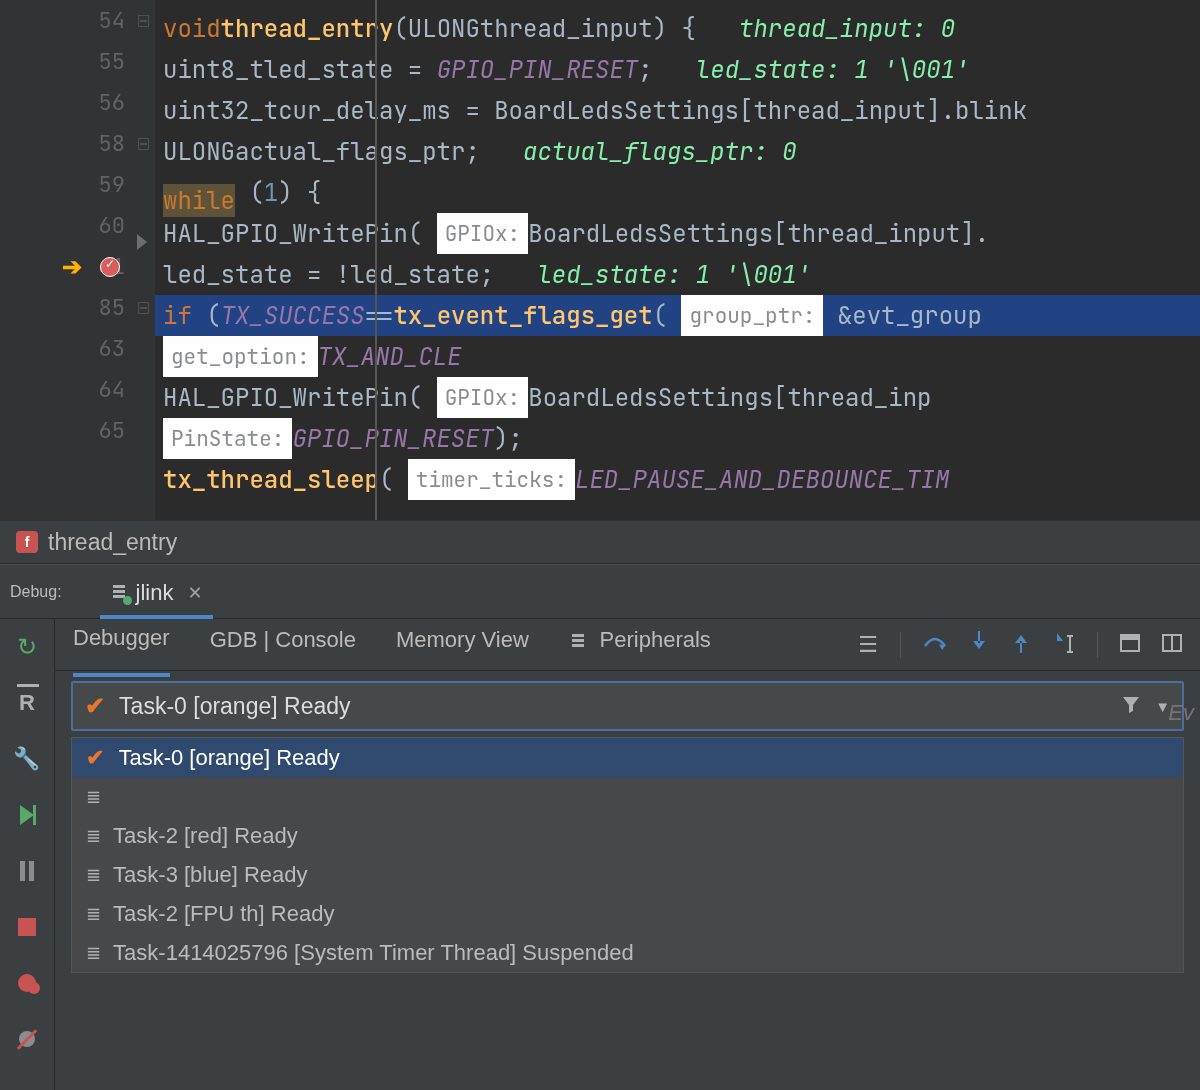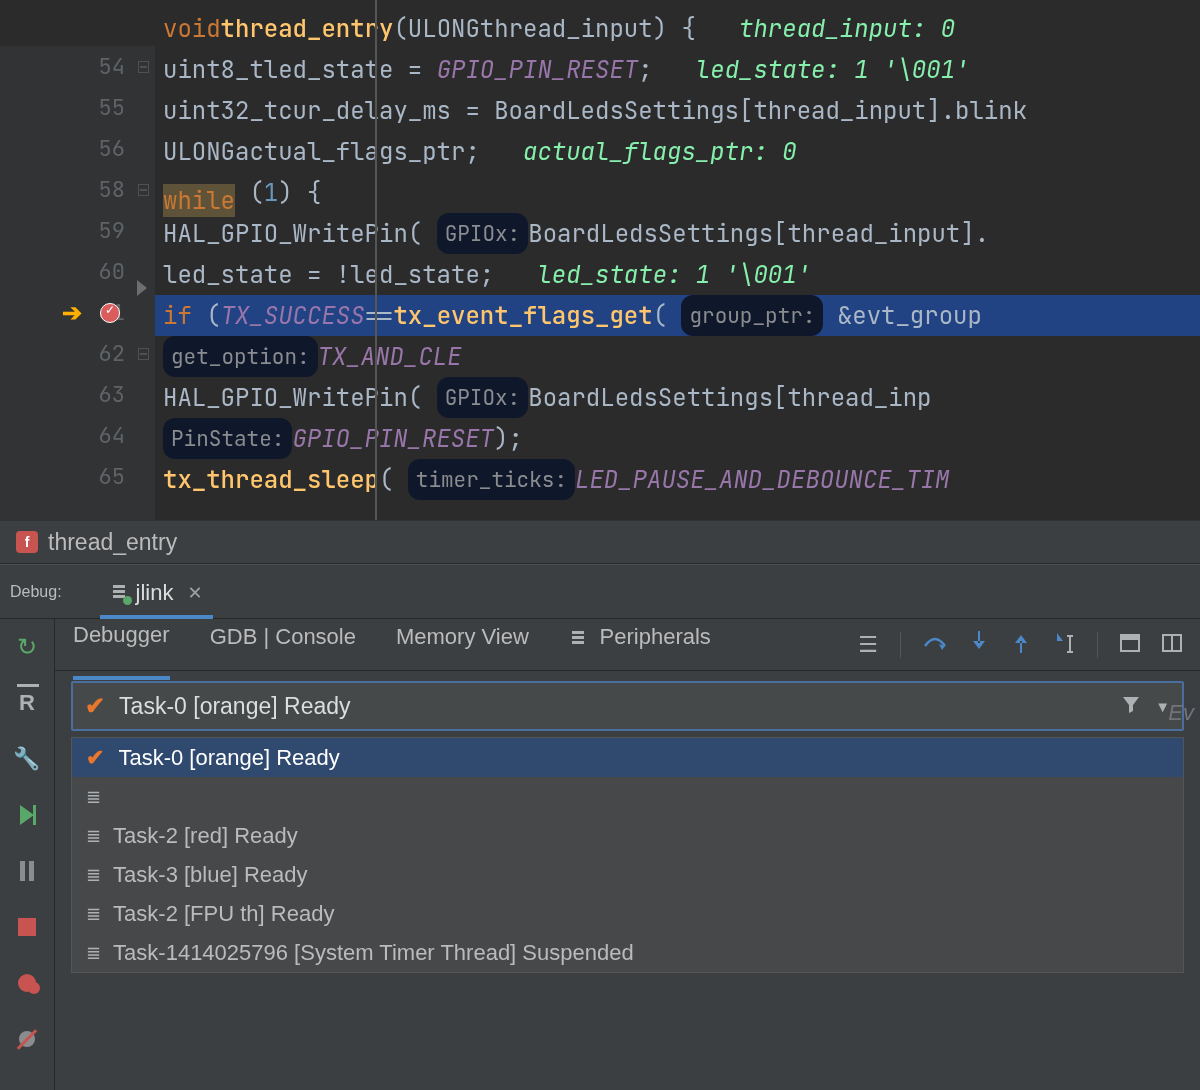--- a/index.html
+++ b/index.html
@@ -4,21 +4,21 @@
 <style>
 * { margin:0; padding:0; box-sizing:border-box; }
 body {
   background:#2b2b2b; color:#a9b7c6;
   font-family:"Segoe UI",Arial,sans-serif;
   overflow:hidden; width:1200px; height:1090px;
 }
 .editor-area { position:relative; height:520px; background:#2b2b2b; display:flex; }
 .gutter {
   width:155px; background:#313335; flex-shrink:0;
-  position:relative;margin-top:46px;
+  position:relative;
 }
 .gutter-row { height:41px; display:flex; align-items:center; justify-content:flex-end; padding-right:30px; position:relative; }
 .ln { color:#606366; font-size:22px; font-family:"JetBrains Mono","Consolas",monospace; }
 .fold-btn {
   position:absolute; right:5px; top:50%; transform:translateY(-50%);
   width:13px; height:13px; color:#6e6e6e; cursor:pointer;
   display:flex; align-items:center; justify-content:center;
 }
 .bp-arrow {
   position:absolute; left:62px; top:50%; transform:translateY(-50%);
@@ -45,21 +45,21 @@
 .code-row.while-hl .kw-while { background:#5e5339; padding:1px 0;margin-top:16px; }
 .kw { color:#cc7832; }
 .fn { color:#ffc66d; font-weight:500; }
 .type { color:#a9b7c6; }
 .id { color:#a9b7c6; }
 .const { color:#9876aa; font-style:italic; }
 .num { color:#6897bb; }
 .op { color:#a9b7c6; }
 .hint-dim { color:#86efac; font-style:italic; }
 .inlay {
-  background:#0f172a; color:#8a8c8f; border-radius:12px;
+  background:#ffffff; color:#8a8c8f; border-radius:0;
   padding:7px 8px; font-style:normal; font-size:21px;
 }
 .caret-bar { position:absolute; left:220px; top:0; bottom:0; width:2px; background:#555; }
 
 .breadcrumb {
   height:44px; background:#3c3f41; display:flex; align-items:center;
   padding-left:16px; border-top:1px solid #323232; border-bottom:1px solid #282828;
 }
 .f-icon {
   width:22px; height:22px; border-radius:4px; background:#c75450;
@@ -114,21 +114,21 @@
 .bp-view-icon::after { content:""; position:absolute; width:12px; height:12px; border-radius:50%; background:#c75450; top:8px; left:10px; }
 .mute-bp { position:relative; width:22px; height:22px; }
 .mute-bp::before { content:""; position:absolute; width:16px; height:16px; border-radius:50%; background:#8a8c8f; top:3px; left:3px; }
 .mute-bp::after { content:""; position:absolute; width:26px; height:3px; background:#c75450; top:10px; left:-2px; transform:rotate(-45deg); }
 
 .debug-main { flex:1; display:flex; flex-direction:column; }
 .debug-tabs {
   height:52px; display:flex; align-items:center; padding:0 18px;
   gap:40px; border-bottom:1px solid #282828;
 }
-.dtab { color:#bbb; font-size:22px; cursor:pointer; padding-bottom:28px; margin-top:12px; }
+.dtab { color:#bbb; font-size:22px; cursor:pointer; padding-bottom:22px; margin-top:12px; }
 .dtab.active { border-bottom:4px solid #4a88c7; }
 .dtab-icon { color:#aeb1b3; margin-right:8px; font-size:17px; }
 .dt-spacer { flex:1; }
 .step-icons { display:flex; align-items:center; gap:22px; }
 .sep { width:1px; height:26px; background:#555; }
 .step-ic { color:#4a88c7; font-size:22px; cursor:pointer; }
 .gray-ic { color:#aeb1b3; font-size:22px; cursor:pointer; }
 
 .thread-picker {
   margin:10px 16px 0 16px; height:50px;
@@ -191,21 +191,21 @@
         <span class="run-arrow"></span>
       </div>
       <div class="gutter-row">
         <span class="bp-arrow">➔</span>
         <span class="bp-dot">
           <span class="bp-check">✓</span>
         </span>
         <span class="ln">61</span>
       </div>
       <div class="gutter-row">
-        <span class="ln">62</span>
+        <span class="ln">85</span>
         <span class="fold-btn">
           <svg width="11" height="11" viewBox="0 0 11 11">
             <rect x="0" y="0" width="11" height="11" fill="none" stroke="#6e6e6e"></rect>
             <line x1="2" y1="5.5" x2="9" y2="5.5" stroke="#6e6e6e"></line>
           </svg>
         </span>
       </div>
       <div class="gutter-row">
         <span class="ln">63</span>
       </div>

